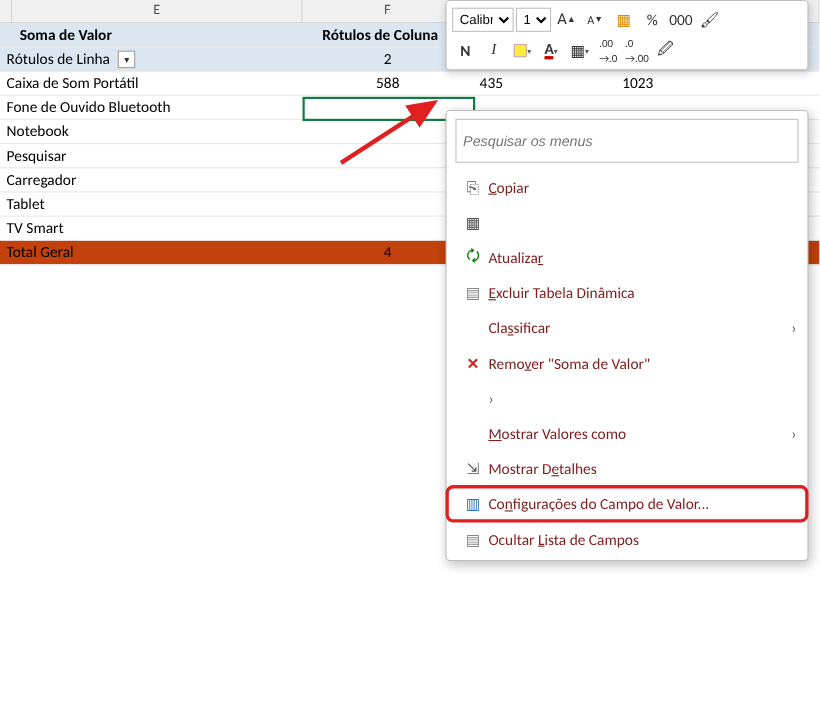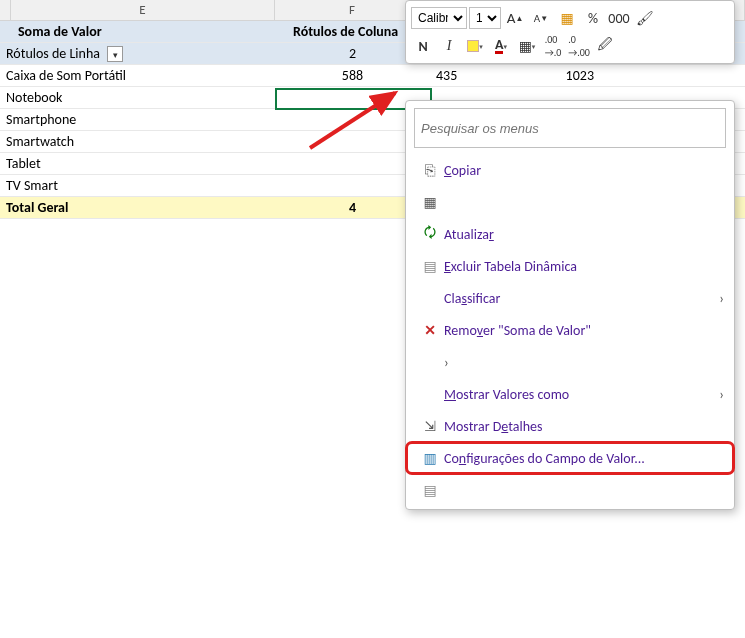--- a/index.html
+++ b/index.html
@@ -14,21 +14,21 @@
   
   .rows { }
   .row { display: flex; height: 22px; align-items: center; border-bottom: 1px solid #e8e8e8; }
   .cell { padding: 0 6px; white-space: nowrap; }
   .cell.e { width: 275px; }
   .cell.f { width: 155px; text-align: center; }
   .cell.g { width: 70px; text-align: left; }
   .cell.h { width: 100px; text-align: right; }
   .hdr { background: #dce6f1; font-weight: bold; padding-left: 12px; }
   .hdr2 { background: #dce6f1; font-weight: normal; }
-  .total { background: #fef9c3; font-weight: bold; }
+  .total { background: #c2410c; font-weight: normal; }
   
   .dropdown-btn { display: inline-flex; align-items: center; justify-content: center; width: 16px; height: 16px; border: 1px solid #999; background: #fff; margin-left: 4px; vertical-align: middle; }
   .dropdown-btn::after { content: "▾"; font-size: 9px; color: #333; }
   
   .sel-cell { position: absolute; top: 88px; left: 275px; width: 157px; height: 22px; border: 2px solid #107c41; pointer-events: none; }
   
   .arrow { position: absolute; top: 78px; left: 300px; pointer-events: none; }
   
   
   .mini-toolbar { position: absolute; top: 0; left: 405px; width: 330px; height: 64px; background: #fff; border: 1px solid #bfbfbf; border-radius: 4px; box-shadow: 1px 2px 8px rgba(0,0,0,.2); display: flex; flex-direction: column; padding: 3px 5px; }
@@ -43,21 +43,21 @@
   .fill-sample { display:inline-block; width:12px; height:12px; background: #ffeb3b; border: 1px solid #caa; }
   .font-color-sample { border-bottom: 3px solid #c00; font-weight: bold; line-height: 12px; }
   .tbl-ico { color: #d98c00; }
   
   
   .ctx { position: absolute; top: 100px; left: 405px; width: 330px; background: #fff; border: 1px solid #bfbfbf; border-radius: 4px; box-shadow: 2px 3px 10px rgba(0,0,0,.25); padding: 3px 0; }
   .ctx .search { margin: 4px 8px 6px 8px; }
   .ctx .search input { width: 100%; height: 40px; border: 1px solid #c0c0c0; padding: 0 6px; font-size: 13px; font-style: italic; color: #000000; }
   .ctx-item { display: flex; align-items: center; height: 32px; padding: 0 10px 0 10px; cursor: default; position: relative; }
   .ctx-ico { width: 28px; display: inline-flex; align-items: center; justify-content: center; color: #555; font-size: 14px; }
-  .ctx-label { flex: 1; font-size: 14px; color: #4c1d95; }
+  .ctx-label { flex: 1; font-size: 14px; color: #7f1d1d; }
   .ctx-label u { text-decoration: underline; }
   .ctx-arrow { font-size: 14px; color: #555; }
   .ctx-item.hl { outline: 3px solid #e02020; outline-offset: -2px; border-radius: 6px; }
   .ico-x { color: #c62828; font-weight: bold; }
   .ico-refresh { color: #107c10; }
   .ico-copy { color: #555; }
   .ico-gear { color: #2a7ab0; }
   .ico-table { color: #888; }
 </style>
 </head>
@@ -82,27 +82,30 @@
       <div class="cell f">2</div>
     </div>
 
     <div class="row">
       <div class="cell e">Caixa de Som Portátil</div>
       <div class="cell f">588</div>
       <div class="cell g">435</div>
       <div class="cell h">1023</div>
     </div>
     <div class="row">
+        <div class="cell e">Fone de Ouvido Bluetooth</div>
+      </div>
+    <div class="row">
         <div class="cell e">Notebook</div>
       </div>
     <div class="row">
-        <div class="cell e">Smartphone</div>
-      </div>
-    <div class="row">
-        <div class="cell e">Smartwatch</div>
+        <div class="cell e">Pesquisar</div>
+      </div>
+    <div class="row">
+        <div class="cell e">Carregador</div>
       </div>
     <div class="row">
         <div class="cell e">Tablet</div>
       </div>
     <div class="row">
         <div class="cell e">TV Smart</div>
       </div>
 
     <div class="row total">
       <div class="cell e">Total Geral</div>
@@ -200,14 +203,15 @@
   <div class="ctx-item">
     <span class="ctx-ico">⇲</span>
     <span class="ctx-label">Mostrar D<u>e</u>talhes</span>
   </div>
   <div class="ctx-item hl">
     <span class="ctx-ico ico-gear">▥</span>
     <span class="ctx-label">Co<u>n</u>figurações do Campo de Valor...</span>
   </div>
   <div class="ctx-item">
     <span class="ctx-ico ico-table">▤</span>
+    <span class="ctx-label">Ocultar <u>L</u>ista de Campos</span>
   </div>
 </div>
 
 </body></html>

